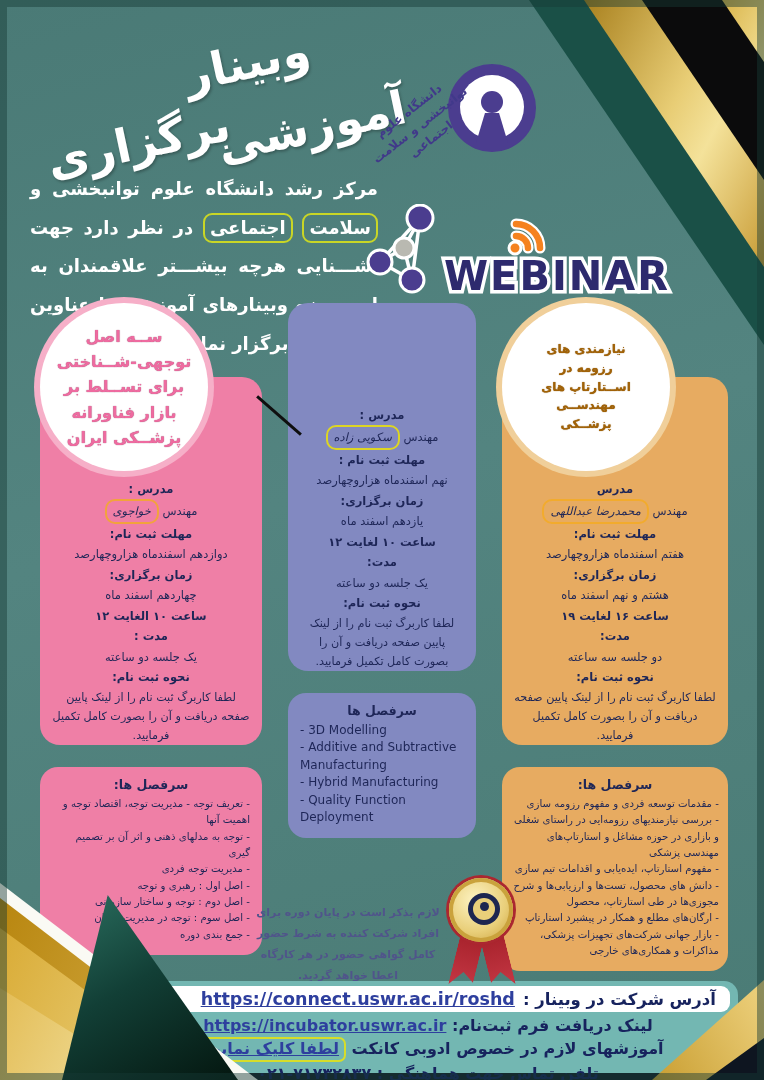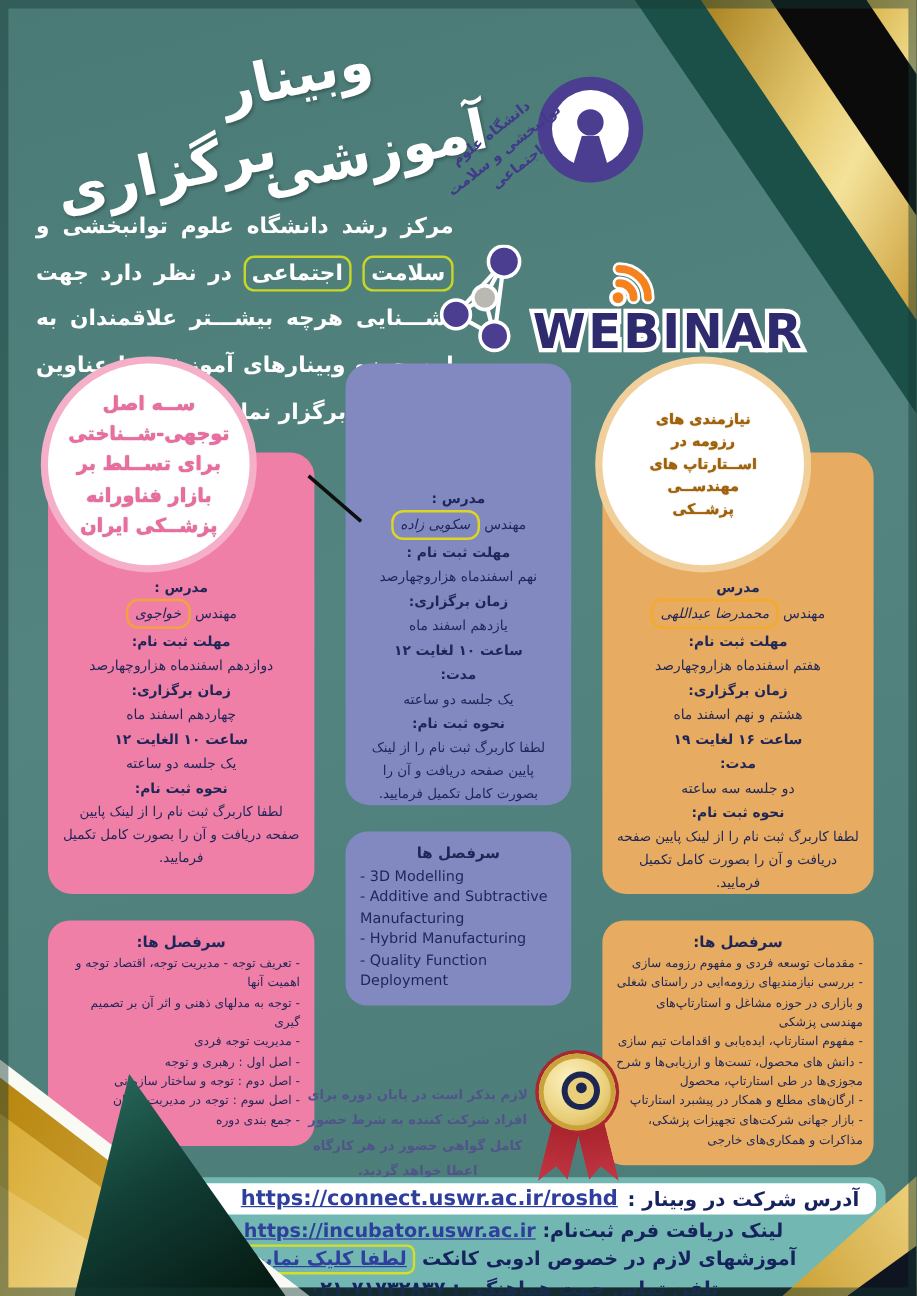--- a/index.html
+++ b/index.html
@@ -282,20 +282,21 @@
         <div class="row b">مدرس :</div>
         <div class="row">
           <span>مهندس</span>
           <span class="name-hl">خواجوی</span>
         </div>
         <div class="row b">مهلت ثبت نام:</div>
         <div class="row">دوازدهم اسفندماه هزاروچهارصد</div>
         <div class="row b">زمان برگزاری:</div>
         <div class="row">چهاردهم اسفند ماه</div>
         <div class="row b">ساعت ۱۰ الغایت ۱۲</div>
+        <div class="row b">مدت :</div>
         <div class="row">یک جلسه دو ساعته</div>
         <div class="row b">نحوه ثبت نام:</div>
         <div class="reg">لطفا کاربرگ ثبت نام را از لینک پایین صفحه دریافت و آن را بصورت کامل تکمیل فرمایید.</div>
       </div>
       <div class="topics-card">
         <div class="topics-title">سرفصل ها:</div>
         <div>
 
         <div class="topic">- تعریف توجه - مدیریت توجه، اقتصاد توجه و اهمیت آنها</div>
             <div class="topic">- توجه به مدلهای ذهنی و اثر آن بر تصمیم گیری</div>

